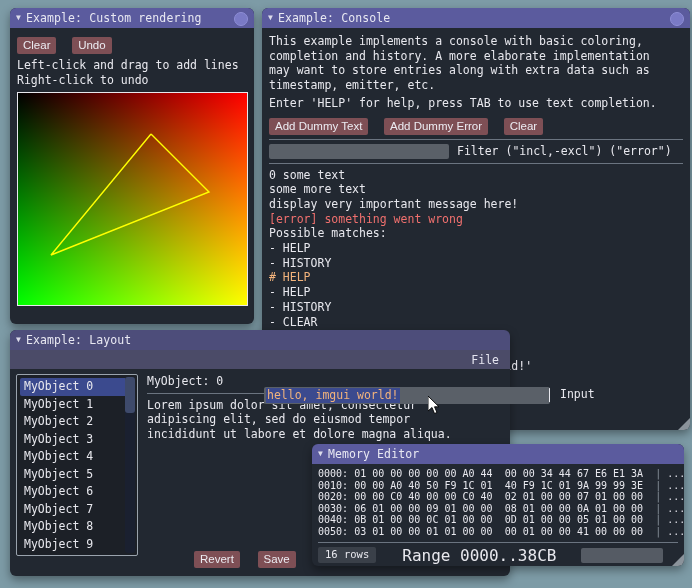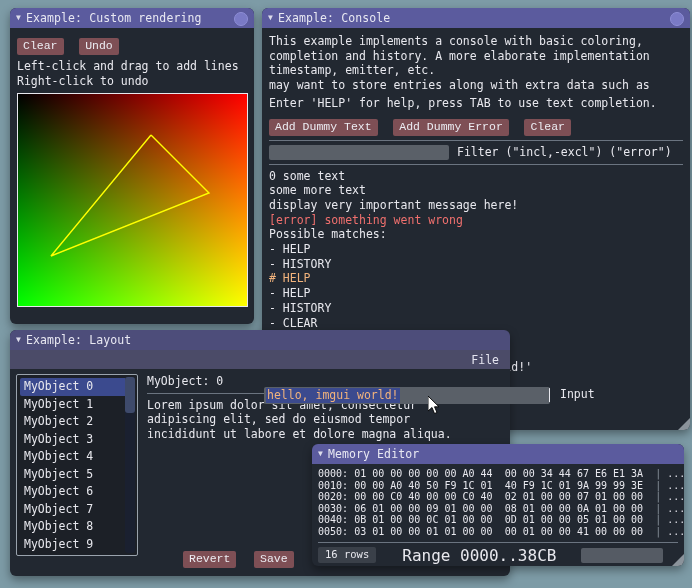--- a/index.html
+++ b/index.html
@@ -64,21 +64,21 @@
 
   .btn {
     display: inline-block;
     background: #7e4f55;
     color: #ececf2;
     font-size: 11.5px;
     padding: 1px 6px 2px 6px;
     border-radius: 2px;
     line-height: 14px;
     border: 0;
-    font-family: Liberation Mono, monospace;
+    font-family: Liberation Sans, sans-serif;
   }
   .sep { height: 1px; background: #6b7480; margin: 4px 0; }
 
   .input-box {
     background: #5a6068;
     height: 15px;
     border-radius: 2px;
     display: inline-block;
     vertical-align: middle;
   }
@@ -125,21 +125,21 @@
     width: 10px; height: 176px;
     background: #1a2030; border-radius: 3px;
   }
   .list-scrollbar .thumb {
     position: absolute; left: 0; top: 0;
     width: 10px; height: 36px;
     background: #3e4a6b; border-radius: 3px;
   }
   .right-panel { margin-left: 9px; flex: 1; }
   .lorem { font-size: 11.5px; line-height: 14.5px; color: #e8e8ee; white-space: pre; }
-  .btnrow { position: absolute; left: 173px; bottom: 8px; }
+  .btnrow { position: absolute; left: 184px; bottom: 8px; }
 
   
   #win-mem { left: 312px; top: 444px; width: 372px; height: 122px; }
   #win-mem .body { padding: 4px 6px; }
   .hexrow { font-size: 10px; line-height: 11.6px; color: #e9e9ef; white-space: pre; font-family: "DejaVu Sans Mono", "Liberation Mono", monospace; }
   .hex-addr { color: #e9e9ef; }
   .hex-ascii { color: #dcdce4; }
   .mem-footer { display: flex; align-items: center; margin-top: 3px; gap: 16px; }
   .combo {
     background: #3a4049; color: #e8e8ee;
@@ -216,22 +216,22 @@
 
   <div class="win" id="win-console">
     <div class="titlebar">
       <span class="collapse-arrow">▼</span>
       <span class="title-text">Example: Console</span>
       <span class="win-dot"></span>
     </div>
     <div class="body">
       <div class="txt">This example implements a console with basic coloring,</div>
       <div class="txt">completion and history. A more elaborate implementation</div>
+      <div class="txt">may want to store entries along with extra data such as</div>
       <div class="txt">timestamp, emitter, etc.</div>
-      <div class="txt">may want to store entries along with extra data such as</div>
       <div class="txt" style="margin-top:4px;">Enter 'HELP' for help, press TAB to use text completion.</div>
       <div style="margin-top:4px;">
         <button class="btn">Add Dummy Text</button>
         <button class="btn" style="margin-left:6px;">Add Dummy Error</button>
         <button class="btn" style="margin-left:6px;">Clear</button>
       </div>
       <div class="sep"></div>
       <div style="display:flex;align-items:center;">
         <span class="input-box" style="width:180px;"></span>
         <span class="txt" style="margin-left:8px;">Filter ("incl,-excl") ("error")</span>

